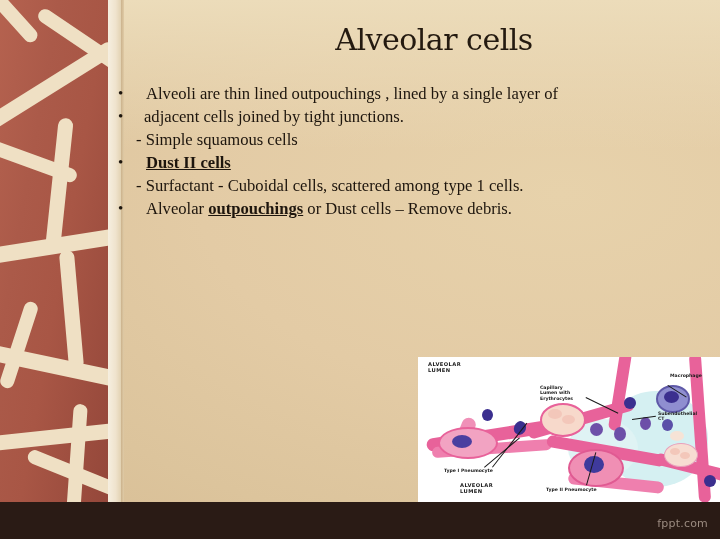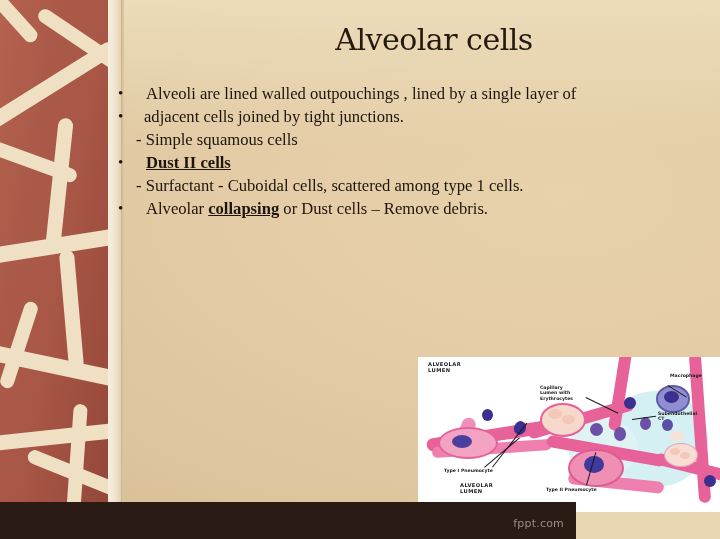--- a/index.html
+++ b/index.html
@@ -47,21 +47,21 @@
     position:absolute;left:108px;top:0;width:13px;height:510px;
     background:linear-gradient(90deg,#f6efe0 0%,#efe3cd 60%,#e2d2b2 100%);
   }
   .band-edge{
     position:absolute;left:121px;top:0;width:3px;height:510px;
     background:linear-gradient(90deg,#cbb28c,#e0cba6);
   }
 
   
   .footer{
-    position:absolute;left:0;bottom:0;width:576px;height:37px;
+    position:absolute;left:0;bottom:0;width:720px;height:37px;
     background:#2a1b15;
   }
   .watermark{
     position:absolute;right:12px;bottom:9px;
     font-family:"DejaVu Sans",sans-serif;
     font-size:11px;color:#9b8b80;letter-spacing:.2px;
   }
 
   
   .title{
@@ -152,27 +152,27 @@
     <div class="vein v9"></div>
     <div class="vein v10"></div>
     <div class="vein v12"></div>
   </div>
   <div class="band-strip"></div>
   <div class="band-edge"></div>
 
   <div class="title">Alveolar cells</div>
 
   <div class="body-block" id="bullet-list">
-      <div class="line"><span class="bullet">•</span><span>Alveoli are lined walled outpouchings , lined by a single layer of</span></div>
+      <div class="line"><span class="bullet">•</span><span>Alveoli are thin lined outpouchings , lined by a single layer of</span></div>
       <div class="line"><span class="bullet">•</span></div>
       <div class="line cont"><span>adjacent cells joined by tight junctions.</span></div>
       <div class="line dash"><span>- Simple squamous cells</span></div>
       <div class="line"><span class="bullet">•</span><span class="bold-u">Dust II cells</span></div>
       <div class="line dash"><span>- Surfactant - Cuboidal cells, scattered among type 1 cells.</span></div>
-      <div class="line"><span class="bullet">•</span><span>Alveolar </span><span class="bold-u">collapsing</span><span> or Dust cells – Remove debris.</span></div>
+      <div class="line"><span class="bullet">•</span><span>Alveolar </span><span class="bold-u">outpouchings</span><span> or Dust cells – Remove debris.</span></div>
     </div>
 
   <div class="figure">
     <div class="fig-inner">
 
       <div class="ct" style="left:186px;top:34px;width:104px;height:96px;background:#d5f0f2;"></div>
       <div class="ct" style="left:150px;top:62px;width:70px;height:58px;background:#dff3f4;"></div>
 
       <div class="septum" style="left:8px;top:72px;width:130px;height:13px;transform:rotate(-9deg);"></div>
       <div class="septum" style="left:14px;top:86px;width:120px;height:11px;transform:rotate(-4deg);background:#ef7fae;"></div>

